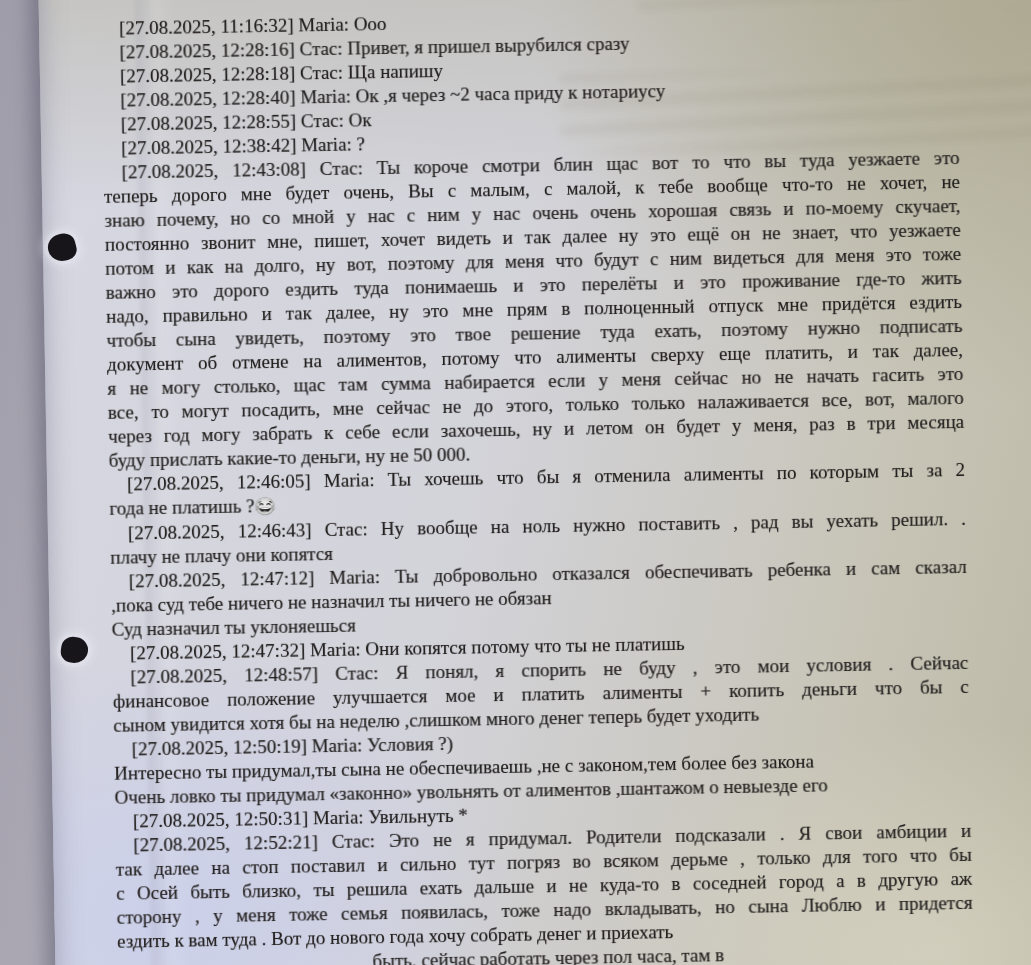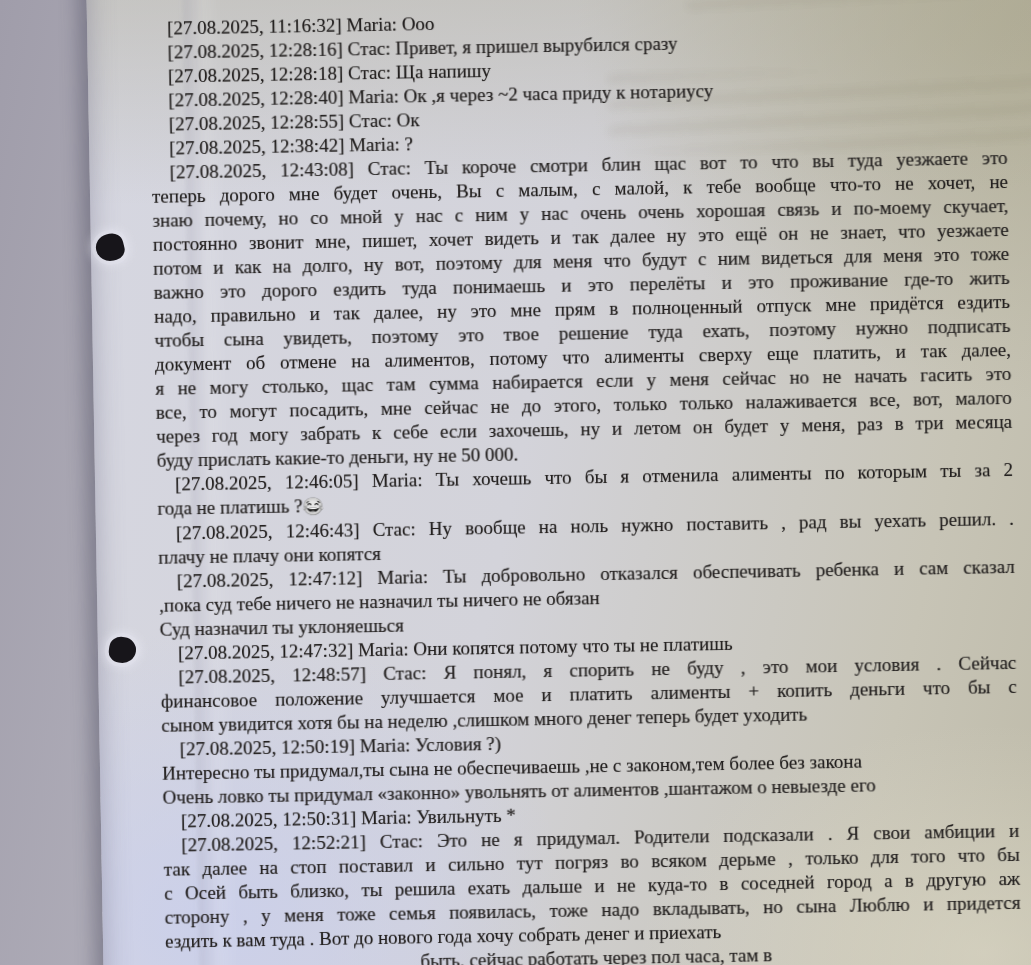--- a/index.html
+++ b/index.html
@@ -44,21 +44,21 @@
   .hole{
     position:absolute;z-index:4;background:#17151a;
     box-shadow:0 0 0 4px rgba(230,230,240,0.30), 0 0 10px 5px rgba(234,234,244,0.55);
   }
   .hole.h1{left:48px;top:234px;width:28px;height:27px;border-radius:54% 46% 42% 58%;transform:rotate(-14deg);}
   .hole.h2{left:61px;top:637px;width:27px;height:26px;border-radius:48% 52% 55% 45%;transform:rotate(8deg);}
 </style>
 </head>
 <body>
 
-<div style="position:absolute;inset:0;margin-left:48px;">
+<div style="position:absolute;inset:0;">
 
   <div class="paper">
     <div class="crease"></div>
     <div class="bleed b1"></div>
     <div class="bleed b2"></div>
     <div class="text-block">
       <div id="message-list">
           <div class="line ind"><span>[27.08.2025, 11:16:32] Maria: Ooo</span></div>
           <div class="line ind"><span>[27.08.2025, 12:28:16] Стас: Привет, я пришел вырубился сразу</span></div>
           <div class="line ind"><span>[27.08.2025, 12:28:18] Стас: Ща напишу</span></div>

